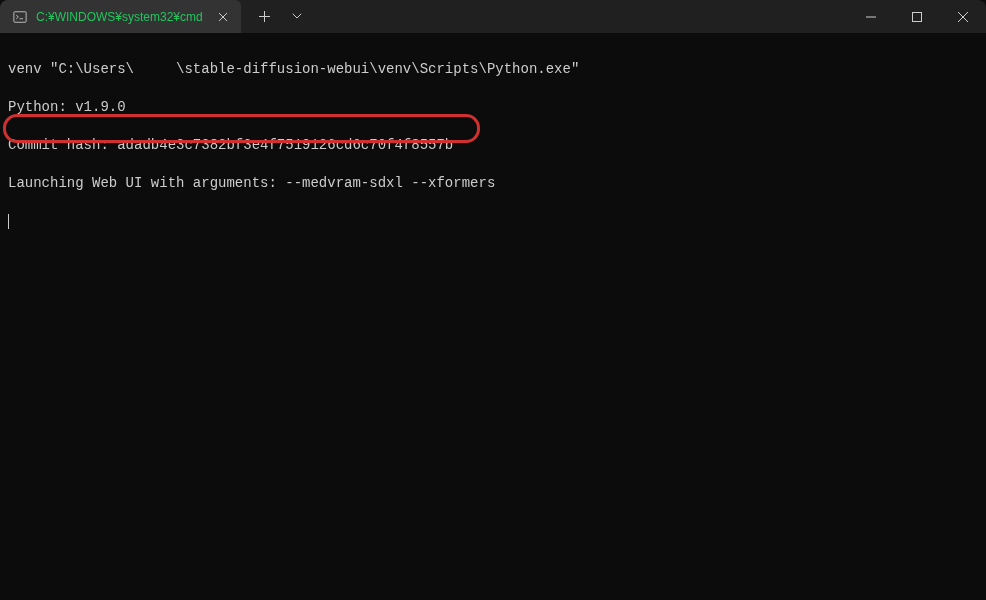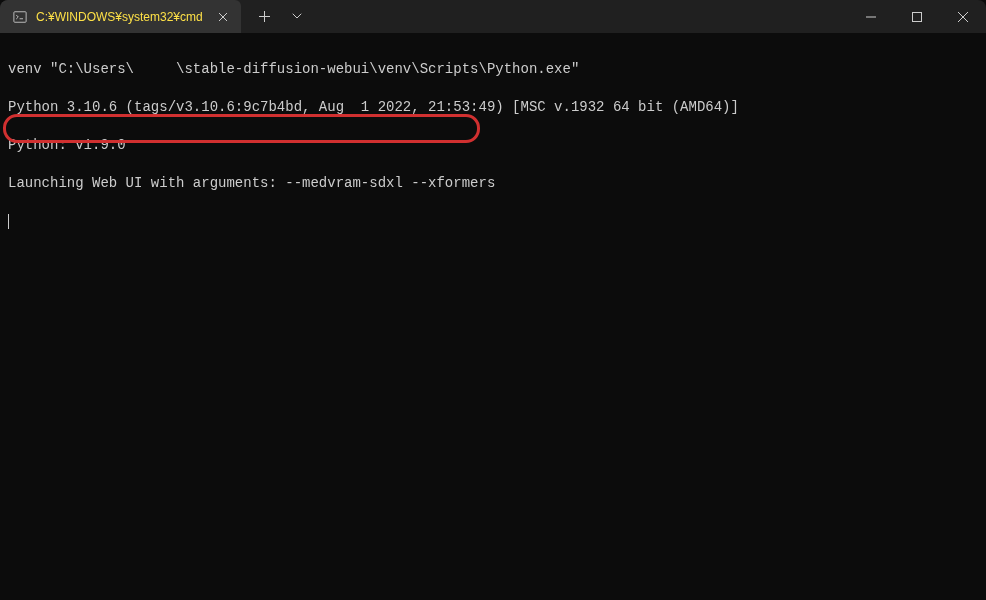--- a/index.html
+++ b/index.html
@@ -39,21 +39,21 @@
       position: relative;
     }
     .tab-icon {
       width: 16px;
       height: 16px;
       display: flex;
       align-items: center;
       justify-content: center;
     }
     .tab-title {
-      color: #fde047;
+      color: #22c55e;
       font-size: 12px;
       font-family: 'Segoe UI', sans-serif;
       white-space: nowrap;
     }
     .tab-close {
       width: 16px;
       height: 16px;
       display: flex;
       align-items: center;
       justify-content: center;
@@ -174,18 +174,18 @@
       <svg width="10" height="10" viewBox="0 0 10 10">
         <line x1="0" y1="0" x2="10" y2="10" stroke="#cccccc" stroke-width="1"></line>
         <line x1="10" y1="0" x2="0" y2="10" stroke="#cccccc" stroke-width="1"></line>
       </svg>
     </div>
   </div>
 </div>
 
 <div class="terminal-content">
 <div>venv "C:\Users\     \stable-diffusion-webui\venv\Scripts\Python.exe"</div>
-<div>Python 3.10.6 (tags/v3.10.6:9c7b4bd, Aug  1 2022, 21:53:49) [MSC v.1932 64 bit (AMD64)]</div>
 <div>Python: v1.9.0</div>
+<div>Commit hash: adadb4e3c7382bf3e4f7519126cd6c70f4f8557b</div>
 <div>Launching Web UI with arguments: --medvram-sdxl --xformers</div>
 <div class="cursor-line"><span class="text-cursor"></span></div>
 <div class="highlight-box"></div>
 </div>
 
 </body></html>

